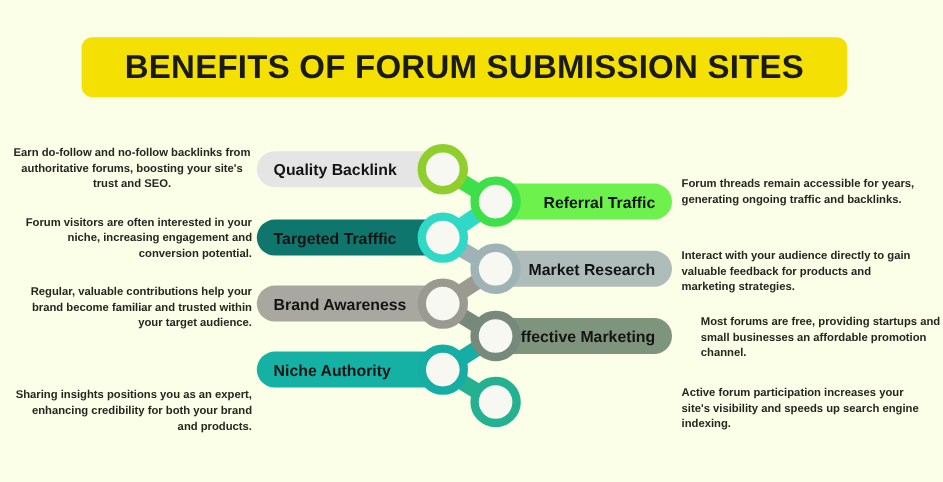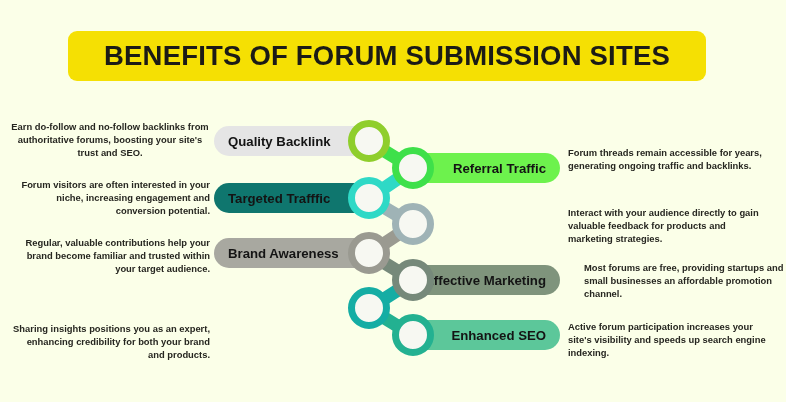--- a/index.html
+++ b/index.html
@@ -140,37 +140,40 @@
     <div class="pill right-pill" style="top: 153px; background: rgb(109, 242, 77);">
       <span class="pill-label">Referral Traffic</span>
     </div>
     <div class="ring" style="top: 147px; left: 392px; border-color: rgb(62, 224, 74);"></div>
     <div class="stub" style="top: 189px; background: rgb(23, 216, 106); left: 360px; width: 22px;"></div>
     <div class="pill left-pill" style="top: 183px; background: #0f766e;">
       <span class="pill-label">Targeted Trafffic</span>
     </div>
     <div class="ring" style="top: 177px; left: 348px; border-color: rgb(47, 217, 198);"></div>
     <div class="stub" style="top: 215px; background: rgb(174, 189, 185); left: 404px; width: 22px;"></div>
+    <div class="pill right-pill" style="top: 209px; background: rgb(174, 189, 185);">
+      <span class="pill-label">Market Research</span>
+    </div>
     <div class="ring" style="top: 203px; left: 392px; border-color: rgb(159, 179, 182);"></div>
     <div class="stub" style="top: 244px; background: rgb(168, 168, 160); left: 360px; width: 22px;"></div>
     <div class="pill left-pill" style="top: 238px; background: rgb(168, 168, 160);">
       <span class="pill-label">Brand Awareness</span>
     </div>
     <div class="ring" style="top: 232px; left: 348px; border-color: rgb(154, 154, 145);"></div>
     <div class="stub" style="top: 271px; background: rgb(127, 148, 124); left: 404px; width: 22px;"></div>
     <div class="pill right-pill" style="top: 265px; background: rgb(127, 148, 124);">
       <span class="pill-label">Effective Marketing</span>
     </div>
     <div class="ring" style="top: 259px; left: 392px; border-color: rgb(118, 137, 122);"></div>
     <div class="stub" style="top: 299px; background: rgb(22, 177, 165); left: 360px; width: 22px;"></div>
+    <div class="pill left-pill" style="top: 293px; background: rgb(22, 177, 165);">
+      <span class="pill-label">Niche Authority</span>
+    </div>
     <div class="ring" style="top: 287px; left: 348px; border-color: rgb(21, 173, 164);"></div>
     <div class="stub" style="top: 326px; background: rgb(92, 199, 154); left: 404px; width: 22px;"></div>
-    <div class="pill right-pill" style="top: 320px; background: rgb(92, 199, 154);">
-      <span class="pill-label">Enhanced SEO</span>
-    </div>
     <div class="ring" style="top: 314px; left: 392px; border-color: rgb(35, 177, 145);"></div>
   </div>
 
 <div class="side-col left" id="left-col">
     <div class="desc" style="top: 120px; text-align: center;">Earn do-follow and no-follow backlinks from authoritative forums, boosting your site's trust and SEO.</div>
     <div class="desc" style="top: 178px;">Forum visitors are often interested in your niche, increasing engagement and conversion potential.</div>
     <div class="desc" style="top: 236px;">Regular, valuable contributions help your brand become familiar and trusted within your target audience.</div>
     <div class="desc" style="top: 290px; margin-top: 32px;">Sharing insights positions you as an expert, enhancing credibility for both your brand and products.</div>
   </div>
 <div class="side-col right" id="right-col">

